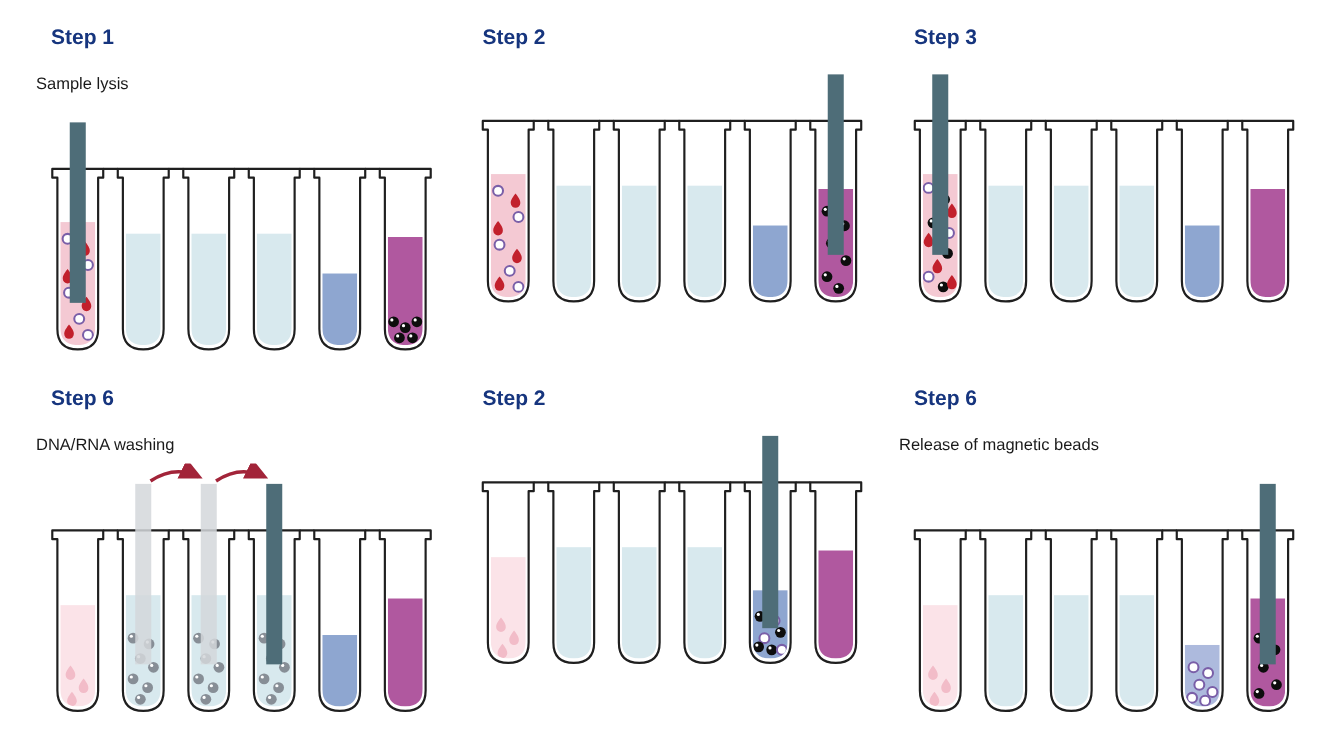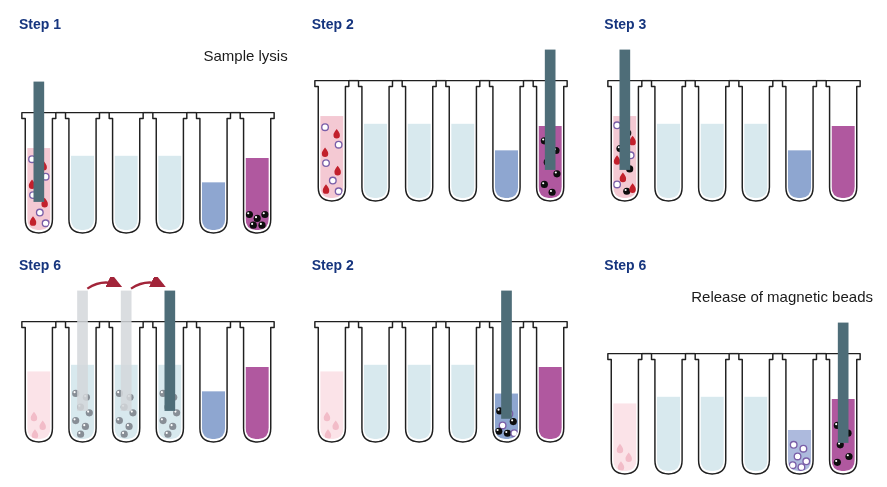--- a/index.html
+++ b/index.html
@@ -1,33 +1,33 @@
 <!DOCTYPE html>
 <html><head>
 <meta charset="utf-8">
 <style>
   * { margin:0; padding:0; box-sizing:border-box; }
   html,body { background:#ffffff; }
   body { font-family:"Liberation Sans", sans-serif; }
   .page {
     width:887px; height:487px; background:#ffffff; overflow:hidden;
-    padding:6px 14px 2px 9px;
+    padding:6px 14px 2px 24px;
     display:grid;
     grid-template-columns:repeat(3, 1fr);
     grid-template-rows:repeat(2, 1fr);
     column-gap:14px; row-gap:2px;
   }
   .panel { padding-top:8px; }
   .step-label {
     font-size:14px; font-weight:bold; color:#16357e;
     text-align:left; padding-left:10px; line-height:20px;
   }
   .panel-title {
-    font-size:15px; font-weight:normal; color:#1a1a1a;
-    text-align:right; margin-top:12px; line-height:20px;
+    font-size:11px; font-weight:normal; color:#1a1a1a;
+    text-align:left; margin-top:12px; line-height:20px;
   }
   .strip { margin-top:2px; display:flex; justify-content:center; }
   .strip-svg { width:262px; height:auto; display:block; }
 </style>
 </head>
 <body>
 
 <div class="page">
 
   <section class="panel">
@@ -264,20 +264,21 @@
           <line x1="130" y1="46" x2="140" y2="46" stroke="#1f1f1f" stroke-width="1.5"></line>
           <line x1="175" y1="46" x2="185" y2="46" stroke="#1f1f1f" stroke-width="1.5"></line>
           <line x1="220" y1="46" x2="230" y2="46" stroke="#1f1f1f" stroke-width="1.5"></line>
           <rect x="17" y="14" width="11" height="124" fill="#4e6d78" opacity="1"></rect>
         </svg>
       </div>
   </section>
 
   <section class="panel">
     <div class="step-label">Step 6</div>
+    <div class="panel-title">DNA/RNA washing</div>
     <div class="strip">
         <svg viewBox="0 0 270 178" class="strip-svg">
           <defs>
             <marker id="ah3" markerWidth="7" markerHeight="7" refX="5.2" refY="3.5" orient="auto" markerUnits="strokeWidth">
               <path d="M0,0.4 L6.5,3.5 L0,6.6 Z" fill="#a22439"></path>
             </marker>
             <clipPath id="c3-0">
               <path d="M 10.5 48 L 10.5 155 Q 10.5 167 22.5 167 Q 34.5 167 34.5 155 L 34.5 48 Z"></path>
             </clipPath>
             <clipPath id="c3-1">

